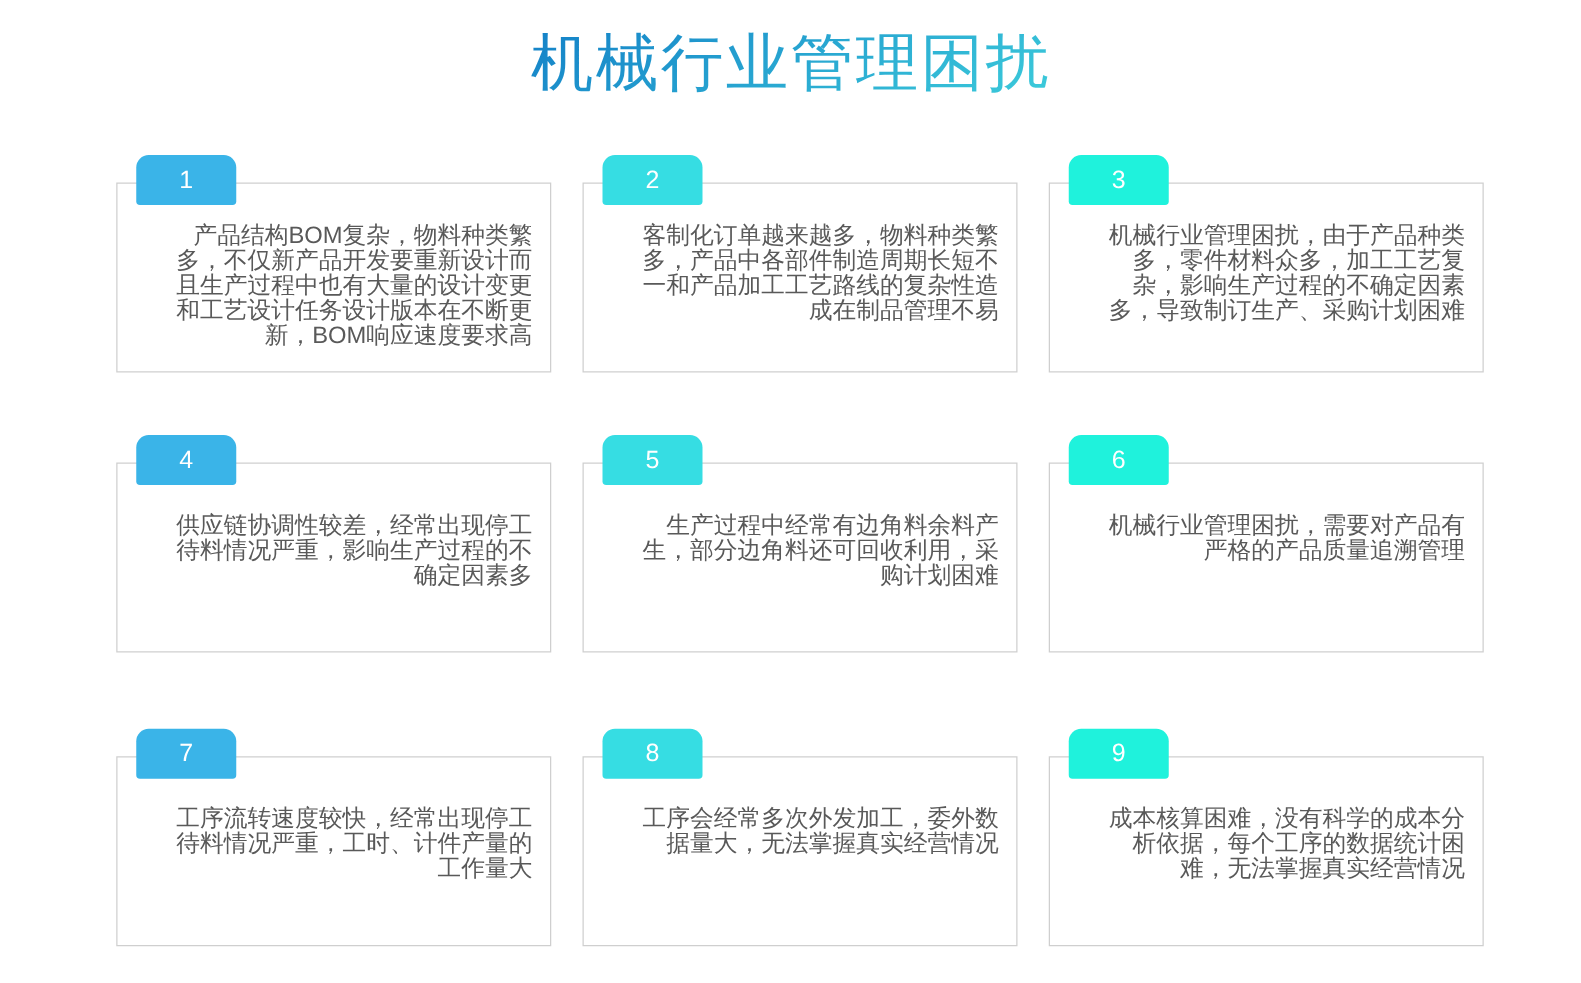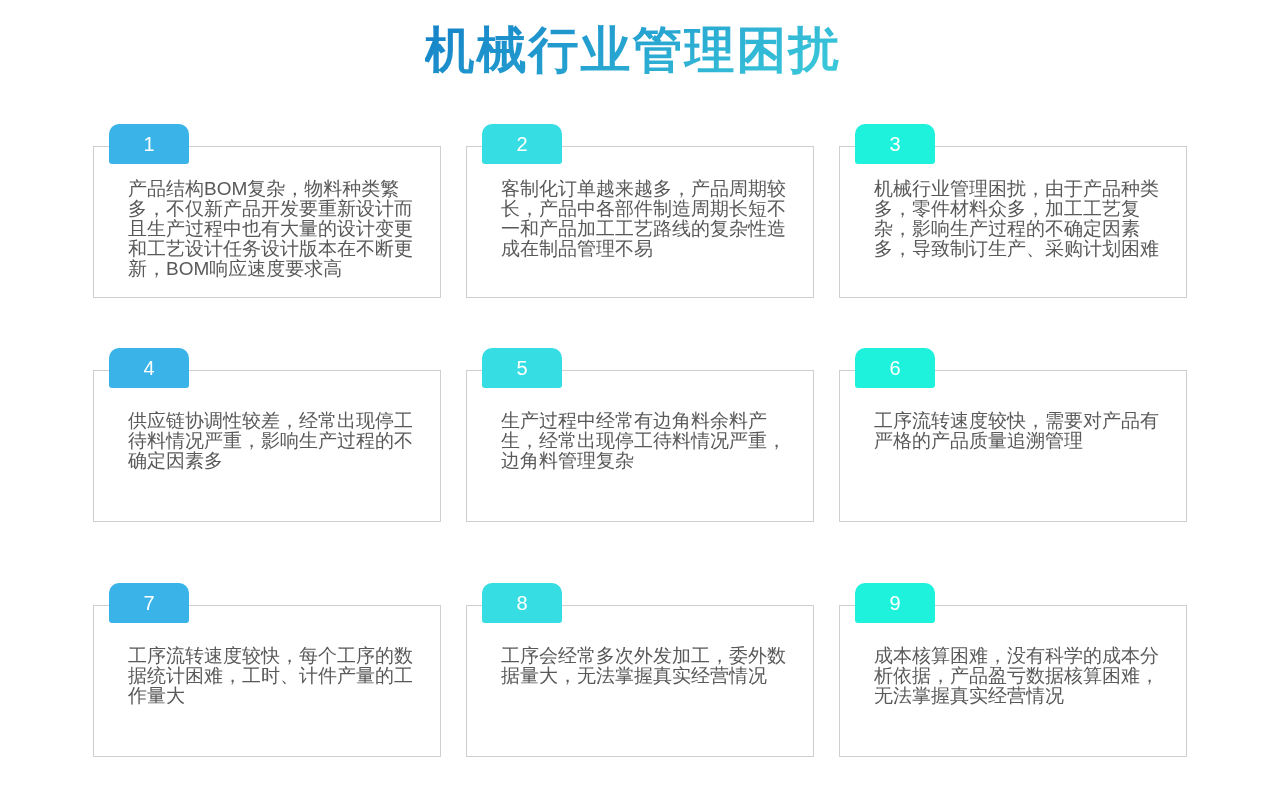--- a/index.html
+++ b/index.html
@@ -11,21 +11,21 @@
   }
   .header {
     padding-top: 16px;
     height: 84px;
     text-align: center;
   }
   .page-title {
     display: inline-block;
     font-size: 50px;
     line-height: 68px;
-    font-weight: 700;
+    font-weight: 400;
     letter-spacing: 2px;
     background: linear-gradient(150deg, var(--title-g1, #1583C8) 5%, var(--title-g2, #3BC9DA) 95%);
     -webkit-background-clip: text;
     background-clip: text;
     color: transparent;
     -webkit-text-fill-color: transparent;
   }
   .grid {
     margin: 62px 0 0 93px;
   }
@@ -55,66 +55,67 @@
     line-height: 40px;
     text-align: center;
   }
   .card-text {
     padding: 32px 14px 0 34px;
     font-size: 19px;
     line-height: 20px;
     color: #595959;
     overflow: hidden;
     height: 100%;
+    text-align: right;
   }
   .row-2 .card-text, .row-3 .card-text { padding-top: 40px; }
 </style>
 </head>
 <body>
 
 <div class="header">
   <h1 class="page-title">机械行业管理困扰</h1>
 </div>
 
 <div class="grid">
   <div class="row row-1">
     <div class="card">
       <div class="badge" style="background: rgb(58, 180, 232);">1</div>
       <p class="card-text">产品结构BOM复杂，物料种类繁多，不仅新产品开发要重新设计而且生产过程中也有大量的设计变更和工艺设计任务设计版本在不断更新，BOM响应速度要求高</p>
     </div>
     <div class="card">
       <div class="badge" style="background: rgb(54, 221, 227);">2</div>
-      <p class="card-text">客制化订单越来越多，产品周期较长，产品中各部件制造周期长短不一和产品加工工艺路线的复杂性造成在制品管理不易</p>
+      <p class="card-text">客制化订单越来越多，物料种类繁多，产品中各部件制造周期长短不一和产品加工工艺路线的复杂性造成在制品管理不易</p>
     </div>
     <div class="card">
       <div class="badge" style="background: rgb(31, 242, 220);">3</div>
       <p class="card-text">机械行业管理困扰，由于产品种类多，零件材料众多，加工工艺复杂，影响生产过程的不确定因素多，导致制订生产、采购计划困难</p>
     </div>
   </div>
   <div class="row row-2">
     <div class="card">
       <div class="badge" style="background: rgb(58, 180, 232);">4</div>
       <p class="card-text">供应链协调性较差，经常出现停工待料情况严重，影响生产过程的不确定因素多</p>
     </div>
     <div class="card">
       <div class="badge" style="background: rgb(54, 221, 227);">5</div>
-      <p class="card-text">生产过程中经常有边角料余料产生，经常出现停工待料情况严重，边角料管理复杂</p>
+      <p class="card-text">生产过程中经常有边角料余料产生，部分边角料还可回收利用，采购计划困难</p>
     </div>
     <div class="card">
       <div class="badge" style="background: rgb(31, 242, 220);">6</div>
-      <p class="card-text">工序流转速度较快，需要对产品有严格的产品质量追溯管理</p>
+      <p class="card-text">机械行业管理困扰，需要对产品有严格的产品质量追溯管理</p>
     </div>
   </div>
   <div class="row row-3">
     <div class="card">
       <div class="badge" style="background: rgb(58, 180, 232);">7</div>
-      <p class="card-text">工序流转速度较快，每个工序的数据统计困难，工时、计件产量的工作量大</p>
+      <p class="card-text">工序流转速度较快，经常出现停工待料情况严重，工时、计件产量的工作量大</p>
     </div>
     <div class="card">
       <div class="badge" style="background: rgb(54, 221, 227);">8</div>
       <p class="card-text">工序会经常多次外发加工，委外数据量大，无法掌握真实经营情况</p>
     </div>
     <div class="card">
       <div class="badge" style="background: rgb(31, 242, 220);">9</div>
-      <p class="card-text">成本核算困难，没有科学的成本分析依据，产品盈亏数据核算困难，无法掌握真实经营情况</p>
+      <p class="card-text">成本核算困难，没有科学的成本分析依据，每个工序的数据统计困难，无法掌握真实经营情况</p>
     </div>
   </div>
 </div>
 
 </body></html>

